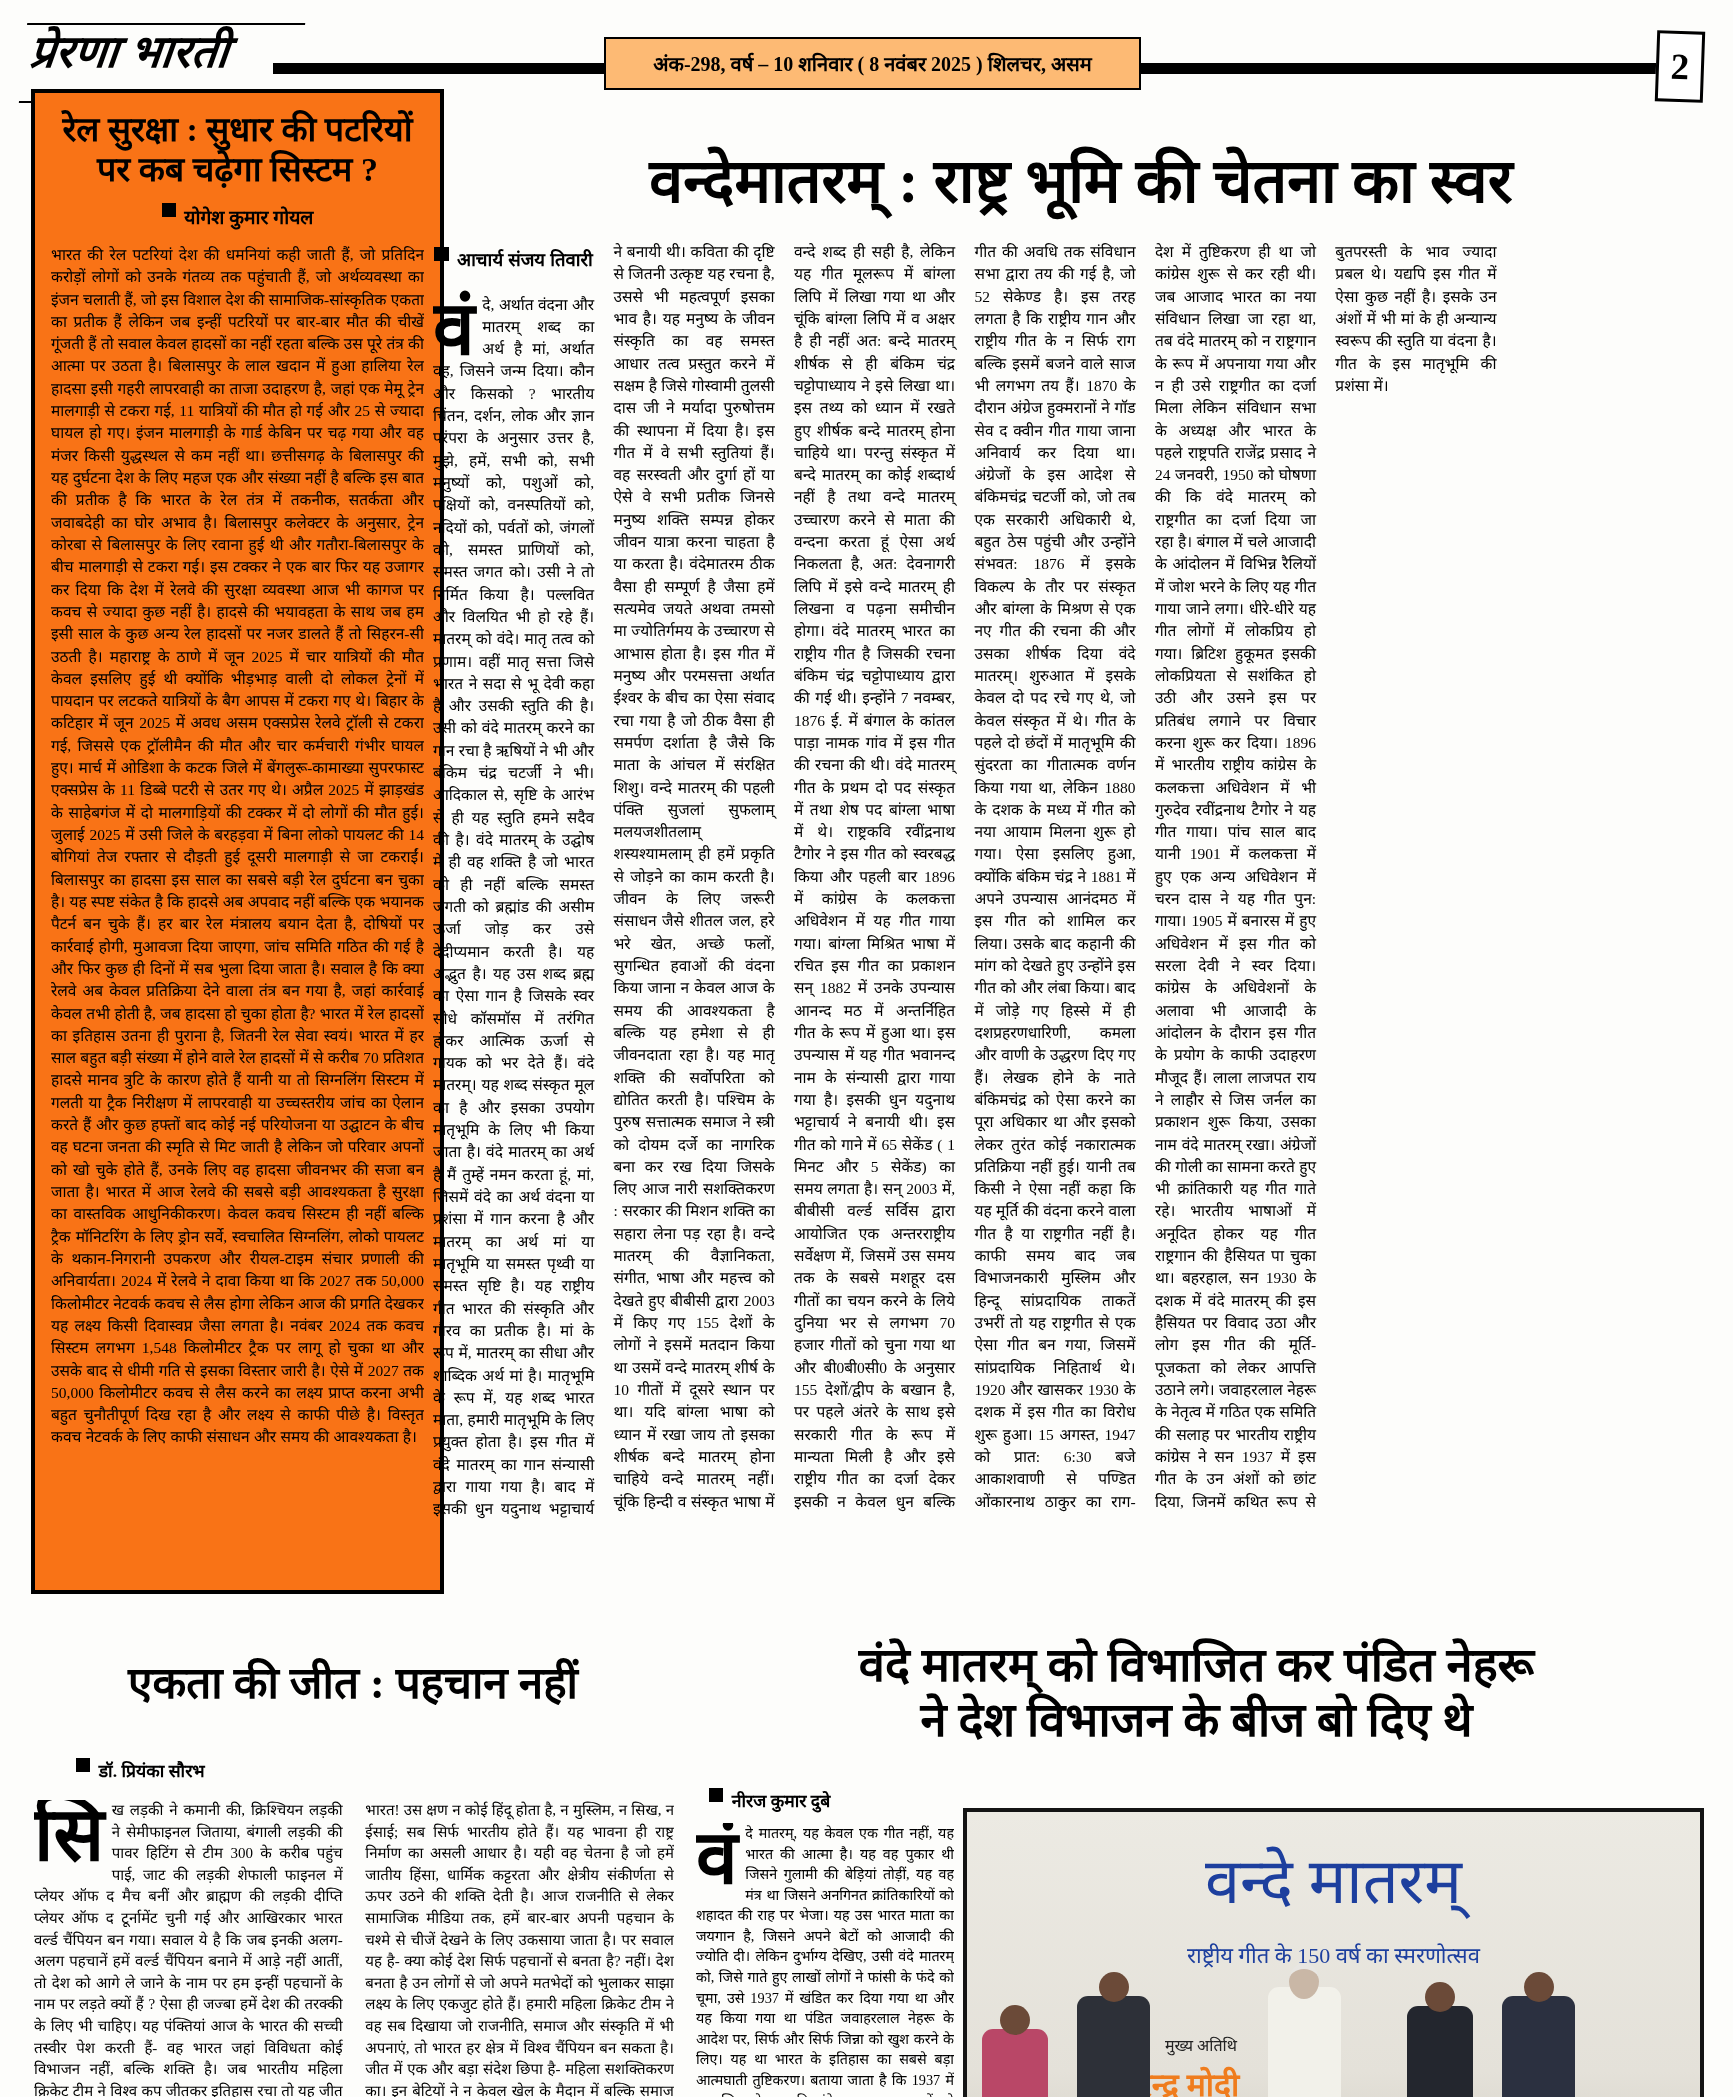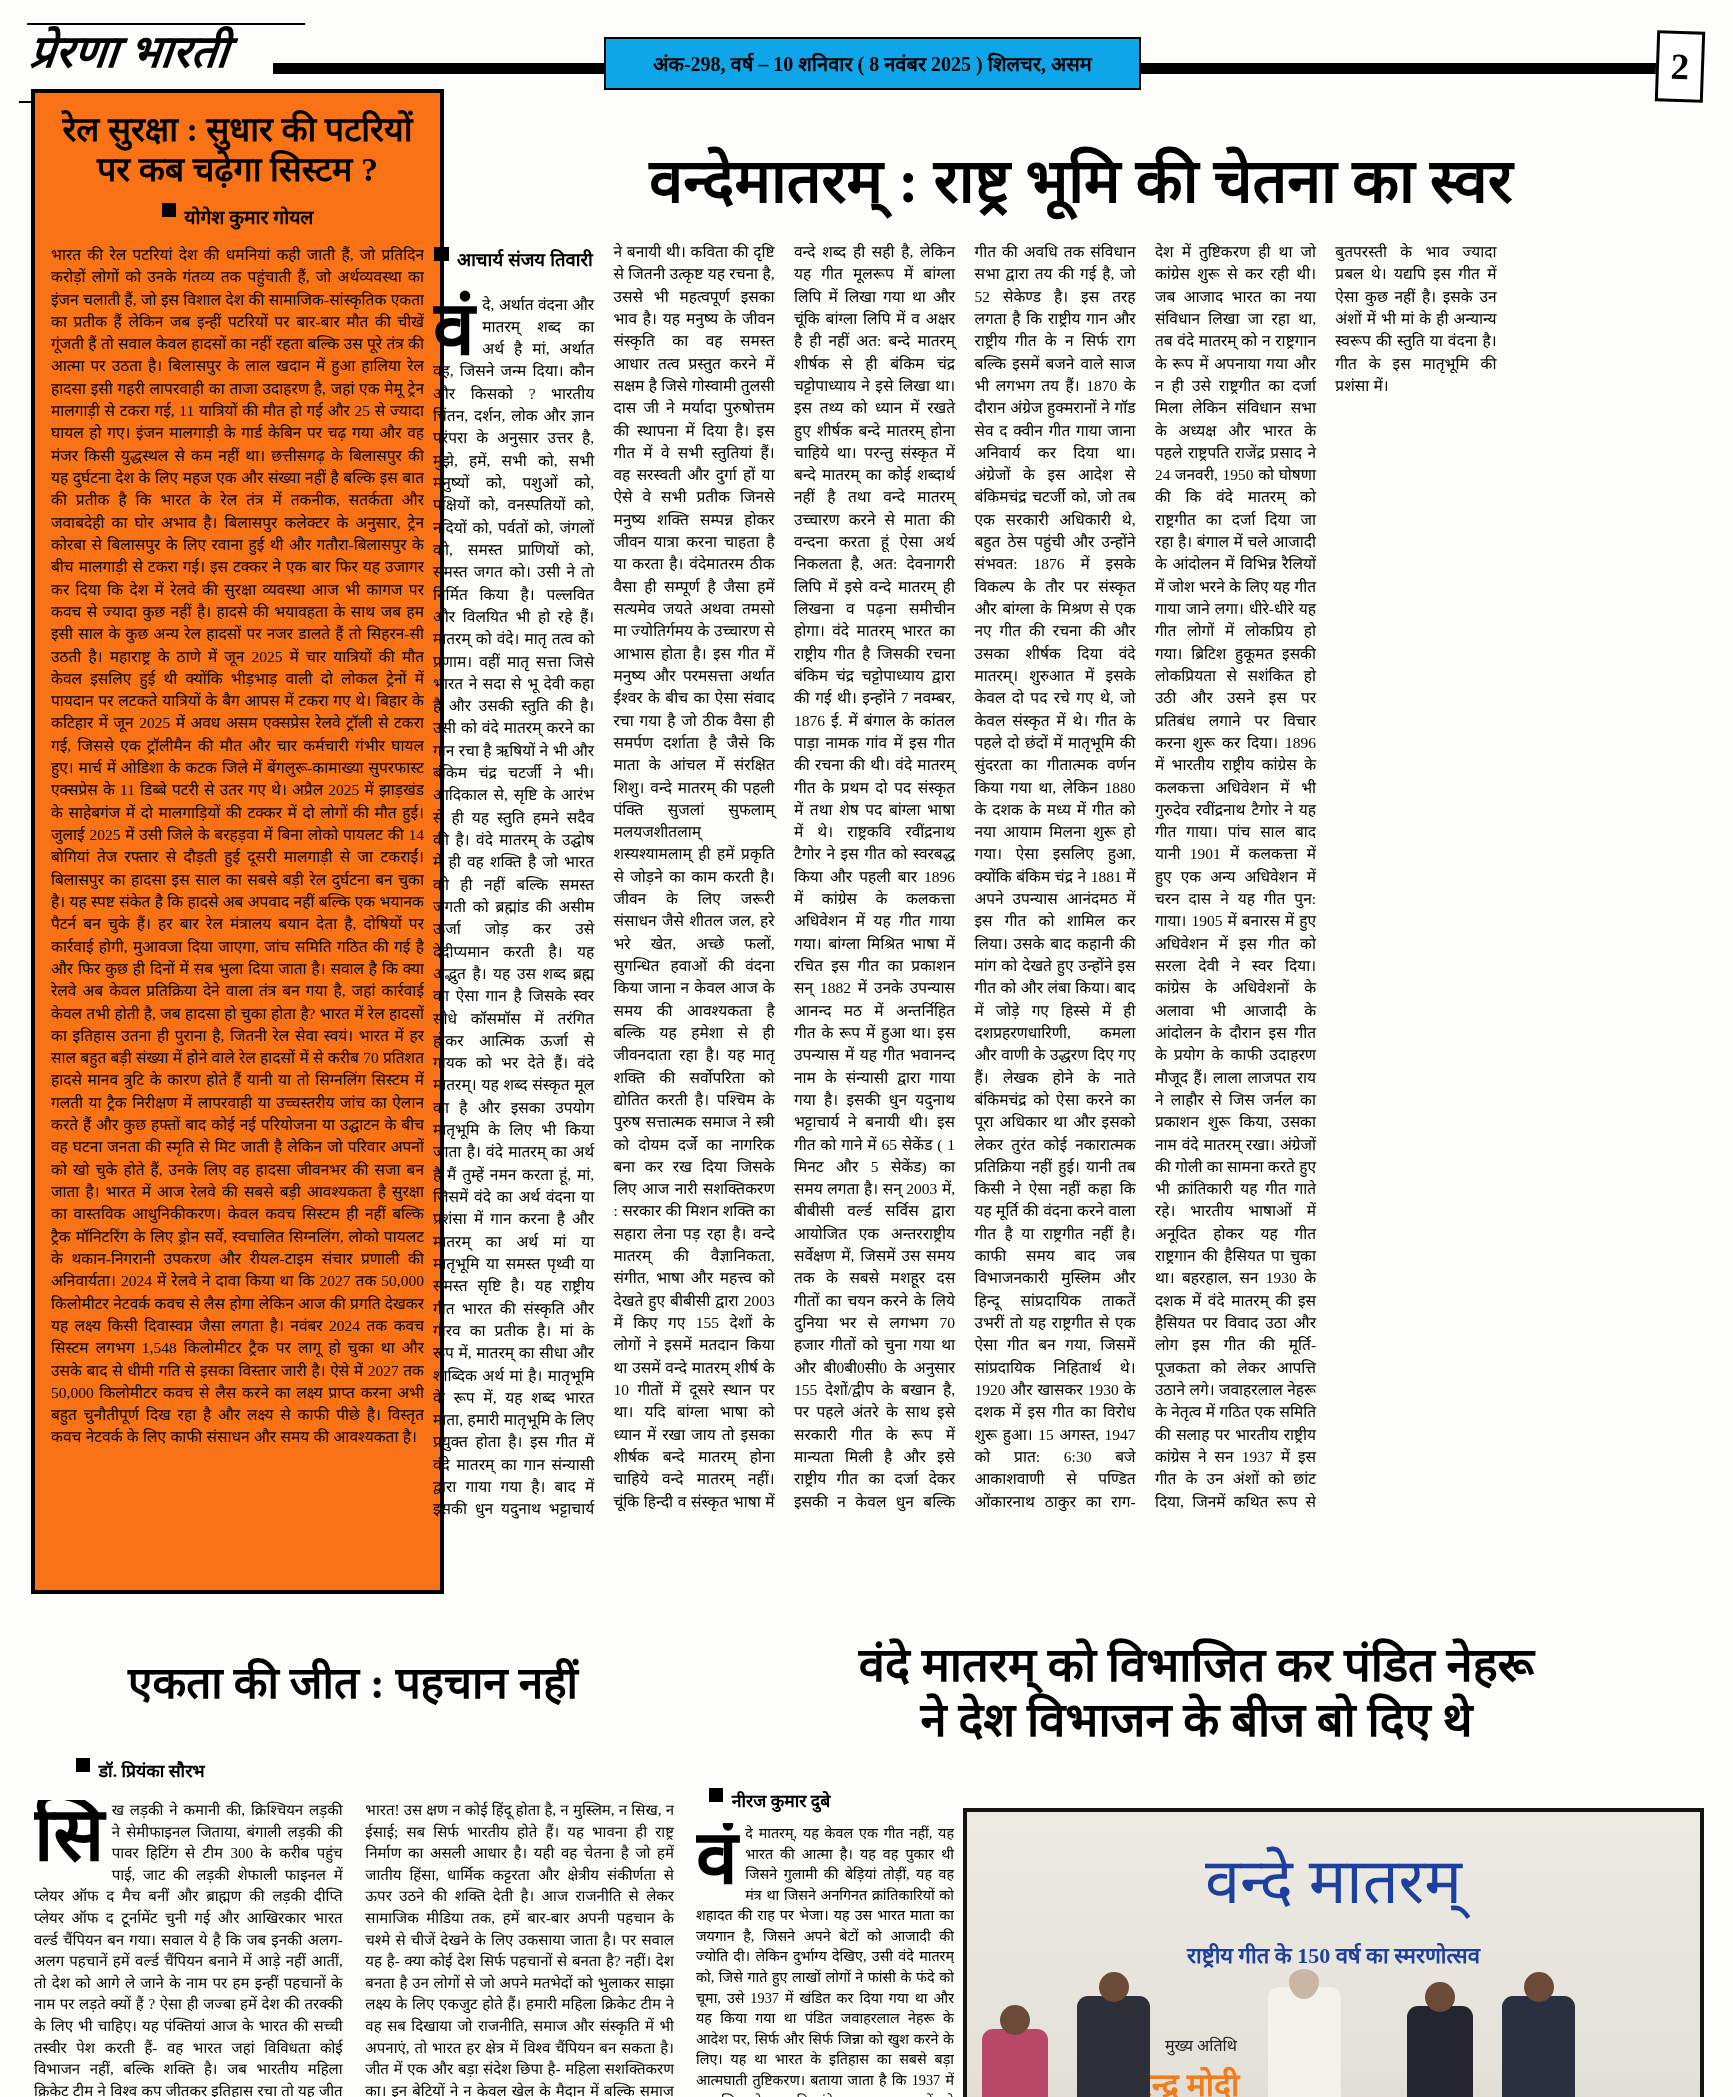--- a/index.html
+++ b/index.html
@@ -10,21 +10,21 @@
   .abs{position:absolute;}
   
   .masthead{
     left:23px;top:23px;width:268px;height:67px;
     font-size:45px;font-weight:bold;font-style:italic;transform:skewX(-6deg);
     border-top:2.5px solid #000;border-bottom:2.5px solid #000;
     padding:3.4px 4.2px 5.9px 5.9px;line-height:1.1;white-space:nowrap;
   }
   .head-band{left:273px;top:63px;width:1393px;height:11px;background:#000;}
   .issue-box{
-    left:604px;top:37px;width:533px;height:49px;background:#0ea5e9;border:2.9px solid #000;
+    left:604px;top:37px;width:533px;height:49px;background:#fdba74;border:2.9px solid #000;
     display:flex;align-items:center;justify-content:center;font-size:20px;font-weight:bold;white-space:nowrap;
   }
   .pageno-box{
     left:1656px;top:31px;width:42px;height:65px;background:#fff;border:3.4px solid #000;
     display:flex;align-items:center;justify-content:center;font-size:37px;font-weight:bold;transform:rotate(2deg);
   }
   
   .hl{font-weight:bold;text-align:center;line-height:1.18;}
   .byline{display:flex;align-items:flex-start;justify-content:center;gap:8.4px;font-size:19.3px;font-weight:bold;}
   .bullet{width:14.3px;height:14.3px;background:#000;display:inline-block;flex:0 0 auto;}
@@ -59,21 +59,21 @@
   .nehru-hl{left:688px;top:1599px;width:1017px;font-size:47px;}
   .nehru-byline{left:709px;top:1788px;width:268px;justify-content:flex-start;font-size:17.6px;}
   .nehru-left{left:696px;top:1823px;width:258px;height:818px;font-size:14.3px;}
   
   .photo{
     left:963px;top:1808px;width:741px;height:480px;border:4.2px solid #141414;box-sizing:border-box;
     background:linear-gradient(180deg,#eceae3 0%,#e4e1d9 55%,#d8d4cb 72%,#cfcabf 100%);
     overflow:hidden;
   }
   .ph-title{position:absolute;top:5%;left:0;width:100%;text-align:center;font-size:63px;font-weight:normal;color:#1d3f9e;}
-  .ph-sub{position:absolute;top:27%;left:0;width:100%;text-align:center;font-size:22px;font-weight:bold;color:#1d3f9e;}
+  .ph-sub{position:absolute;top:27%;left:0;width:100%;text-align:center;font-size:22px;font-weight:normal;color:#1d3f9e;}
   .ph-guest-label{position:absolute;top:47%;left:27%;font-size:16px;color:#222;}
   .ph-guest-name{position:absolute;top:53%;left:21%;font-size:32px;font-weight:bold;color:#ef7c1d;}
   .figure{position:absolute;bottom:17%;border-radius:11px 11px 0 0;}
   .figure .head{position:absolute;top:-24px;left:50%;transform:translateX(-50%);width:30px;height:30px;border-radius:50%;background:#6b4a38;}
   .f-red{left:2%;width:9%;height:37%;background:#b94767;}
   .f-dark1{left:15%;width:10%;height:44%;background:#2d3038;}
   .f-modi{left:41%;width:10%;height:46%;background:#f2f1ea;}
   .f-modi .head{background:#c9b7a6;border-top:6.7px solid #e8e6e2;}
   .f-dark2{left:60%;width:9%;height:42%;background:#23262e;}
   .f-dark3{left:73%;width:10%;height:44%;background:#2b3040;}

